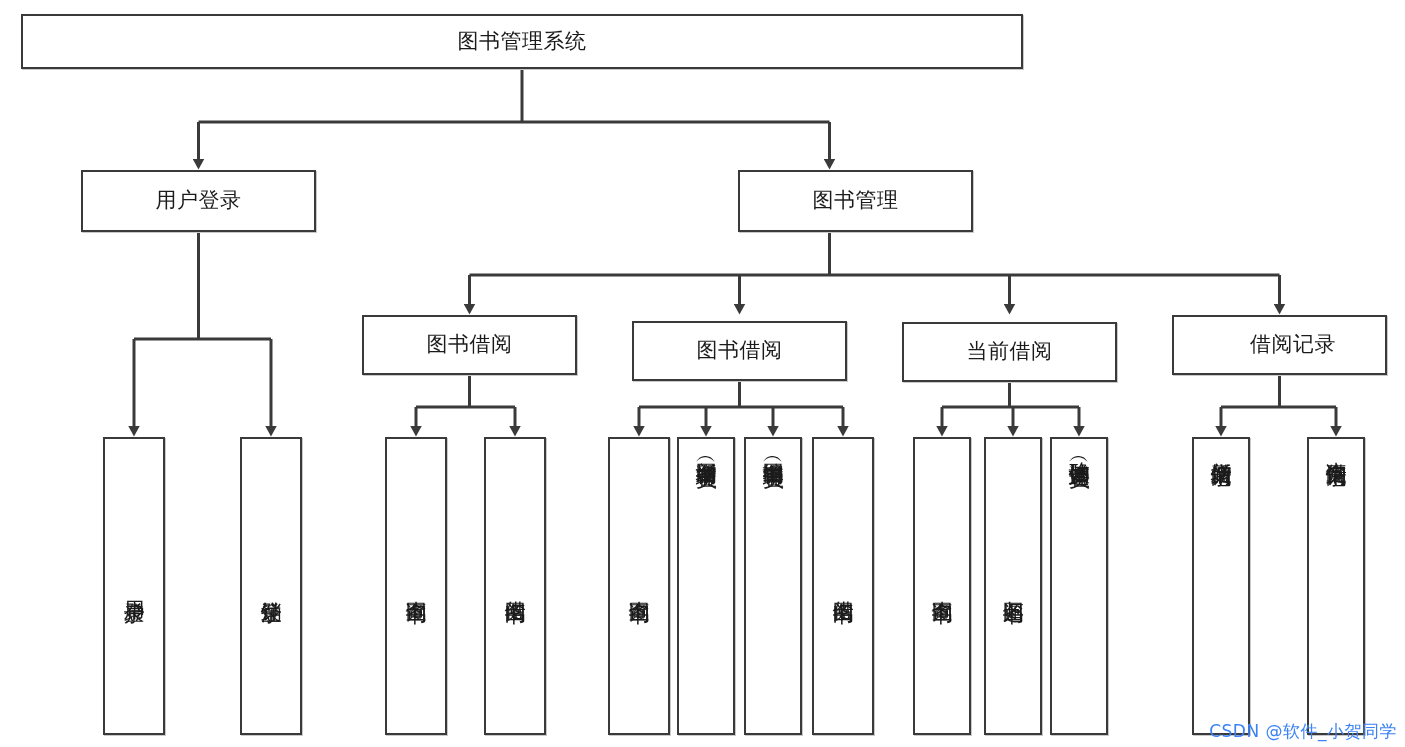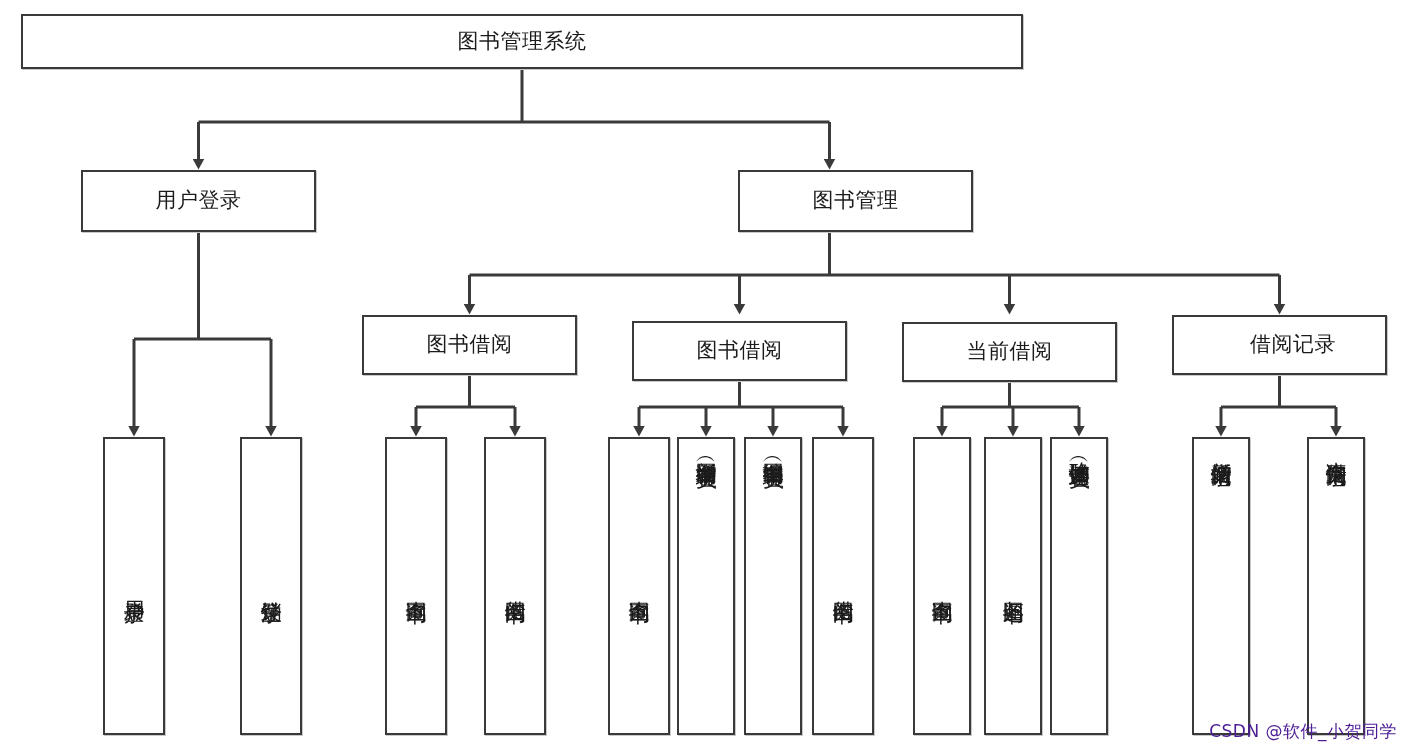--- a/index.html
+++ b/index.html
@@ -60,21 +60,21 @@
   }
   .node-v.leaf-center {
     align-items: center;
     padding-top: 0;
   }
   #watermark {
     position: absolute;
     right: 8px;
     bottom: 4px;
     font-size: 17px;
-    color: #4c1d95;
+    color: #3b82f6;
     letter-spacing: 0.5px;
     white-space: nowrap;
     user-select: none;
   }
 </style>
 </head>
 <body>
 
 <div id="diagram-root">
 

